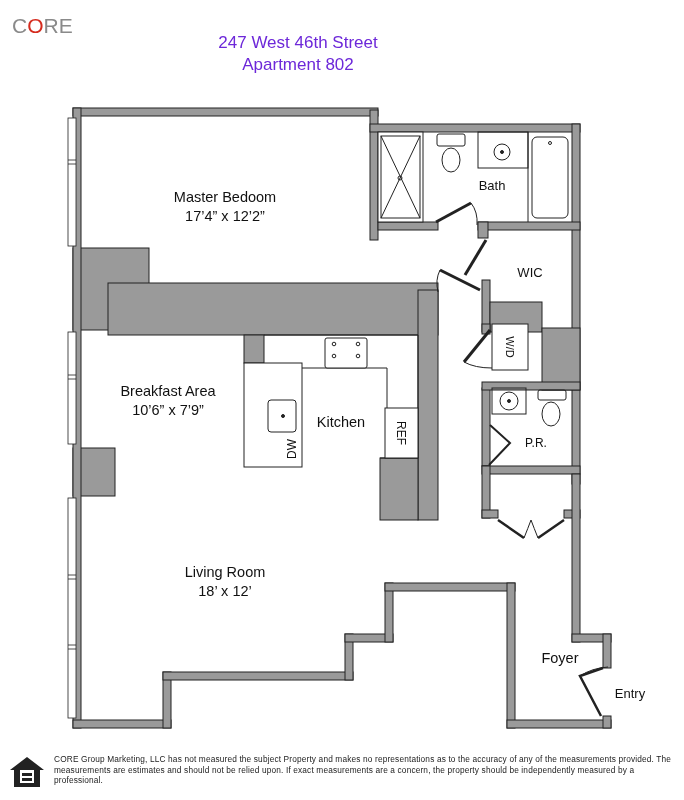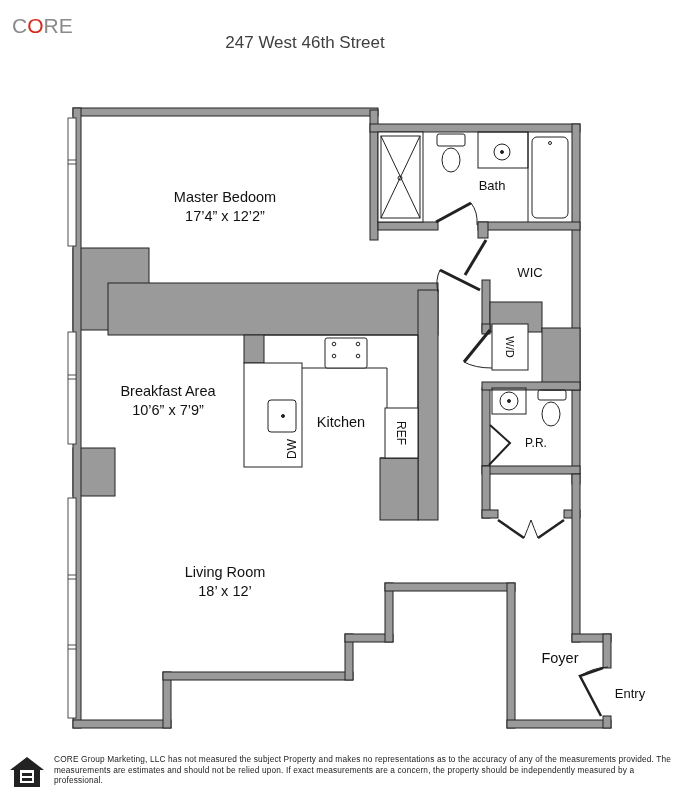--- a/index.html
+++ b/index.html
@@ -1,31 +1,32 @@
 <!DOCTYPE html>
 <html><head>
   <meta charset="utf-8">
   <style>
     html, body { margin: 0; padding: 0; background: #ffffff; }
     body { width: 684px; height: 800px; position: relative; overflow: hidden; font-family: "Liberation Sans", sans-serif; color: #111; }
     .logo { position: absolute; left: 12px; top: 14px; font-size: 21px; letter-spacing: 0px; font-weight: normal; color: #8a8a8a; font-family: "Liberation Sans", sans-serif; }
     .logo .o { color: #d52b1e; }
-    .title { position: absolute; left: 0; width: 596px; top: 32px; text-align: center; font-size: 17px; line-height: 22px; color: #404040; padding-left: 7px; }
+    .title { position: absolute; left: 0; width: 596px; top: 32px; text-align: center; font-size: 17px; line-height: 22px; color: #6d28d9; }
     .plan { position: absolute; left: 0; top: 0; width: 684px; height: 800px; }
     .lbl { font-family: "Liberation Sans", sans-serif; fill: #111; }
     .disclaimer { position: absolute; left: 54px; top: 754px; width: 625px; font-size: 8.3px; line-height: 10.5px; color: #222; letter-spacing: 0.15px; }
     .eho { position: absolute; left: 9px; top: 756px; width: 36px; height: 32px; }
   </style>
 </head>
 <body>
 
 <div class="logo"><span>C</span><span class="o">O</span><span>RE</span></div>
 
 <div class="title">
   <div>247 West 46th Street</div>
+  <div>Apartment 802</div>
 </div>
 
 <svg class="plan" viewBox="0 0 684 800" xmlns="http://www.w3.org/2000/svg">
   <g fill="#9a9a9a" stroke="#222" stroke-width="1">
 
     <rect x="73" y="108" width="305" height="8"></rect>
 
     <rect x="370" y="110" width="8" height="130"></rect>
 
     <rect x="370" y="124" width="210" height="8"></rect>

